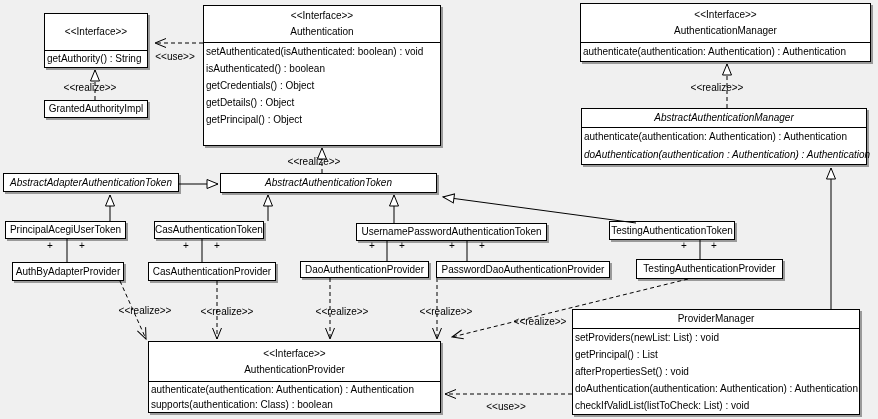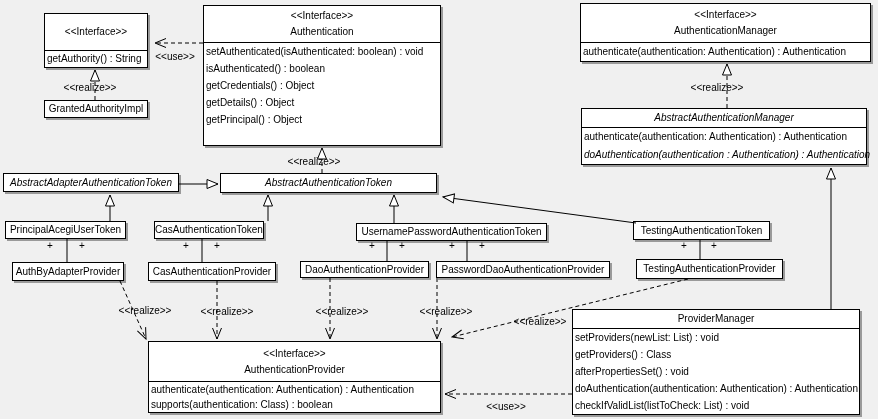--- a/index.html
+++ b/index.html
@@ -103,21 +103,21 @@
   <div class="uml" style="left:154px;top:221px;width:110px;height:18px">
     <div class="head">
         <div class="cname">CasAuthenticationToken</div>
       </div>
   </div>
   <div class="uml" style="left:356px;top:223px;width:191px;height:18px">
     <div class="head">
         <div class="cname">UsernamePasswordAuthenticationToken</div>
       </div>
   </div>
-  <div class="uml" style="left:633px;top:221px;width:137px;height:19px">
+  <div class="uml" style="left:609px;top:221px;width:126px;height:19px">
     <div class="head">
         <div class="cname">TestingAuthenticationToken</div>
       </div>
   </div>
 
   <div class="uml" style="left:12px;top:262px;width:112px;height:19px">
     <div class="head">
         <div class="cname">AuthByAdapterProvider</div>
       </div>
   </div>
@@ -156,21 +156,21 @@
   </div>
 
   <div class="uml" style="left:572px;top:309px;width:288px;height:106px">
     <div style="height:18px">
         <div class="head">
       <div class="cname">ProviderManager</div>
     </div>
       </div>
     <div class="methods" style="line-height:17px">
       <div class="m">setProviders(newList: List) : void</div>
-      <div class="m">getProviders() : Class</div>
+      <div class="m">getPrincipal() : List</div>
       <div class="m">afterPropertiesSet() : void</div>
       <div class="m">doAuthentication(authentication: Authentication) : Authentication</div>
       <div class="m">checkIfValidList(listToCheck: List) : void</div>
     </div>
   </div>
 
   <svg class="edges" width="878" height="419" viewBox="0 0 878 419">
     <defs>
       <marker id="tri" viewBox="0 0 13 11" refX="12" refY="5.5" markerWidth="13" markerHeight="11" orient="auto" markerUnits="userSpaceOnUse">
         <path d="M1,1 L12,5.5 L1,10 Z" fill="#fff" stroke="#000" stroke-width="1"></path>

